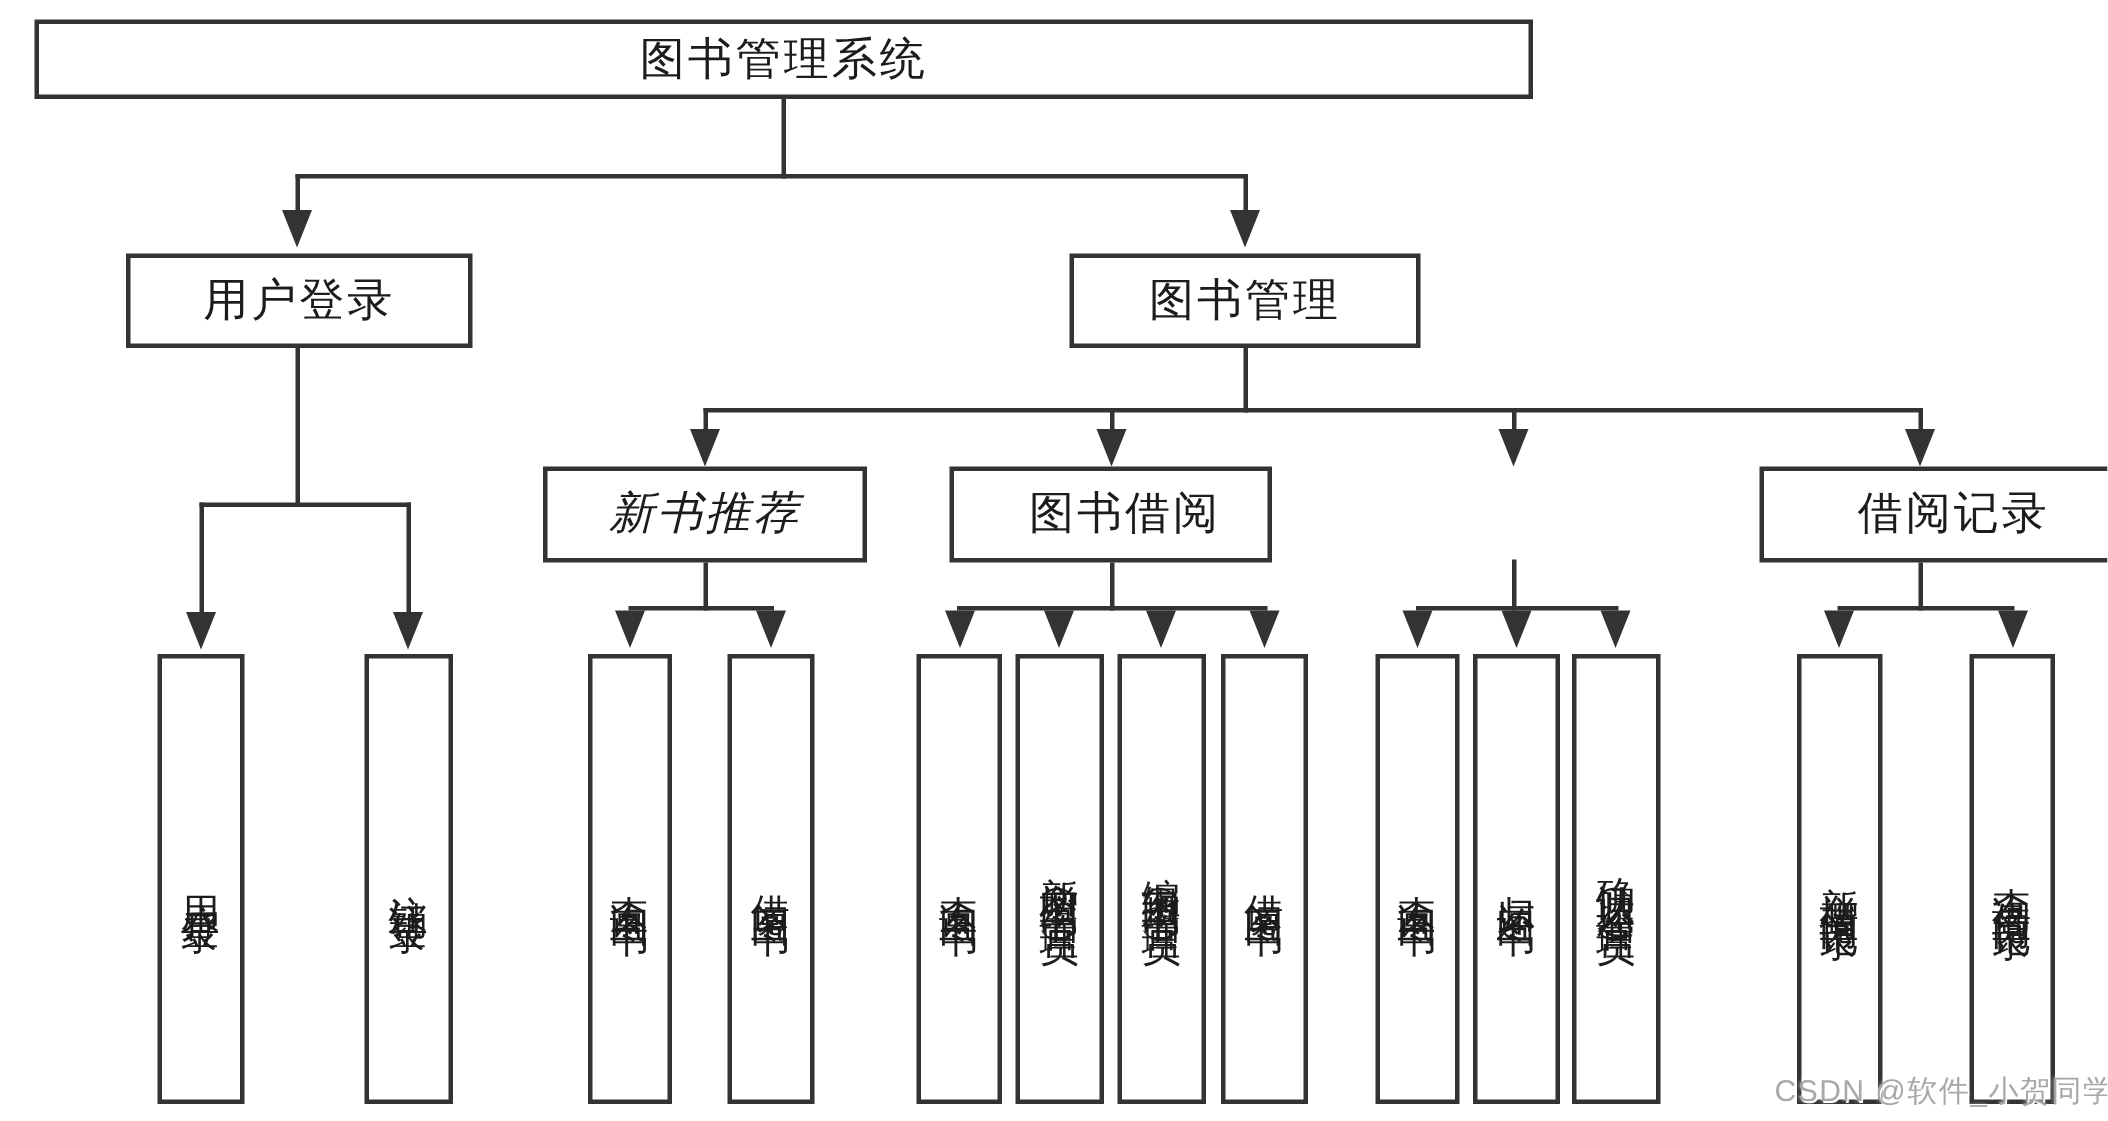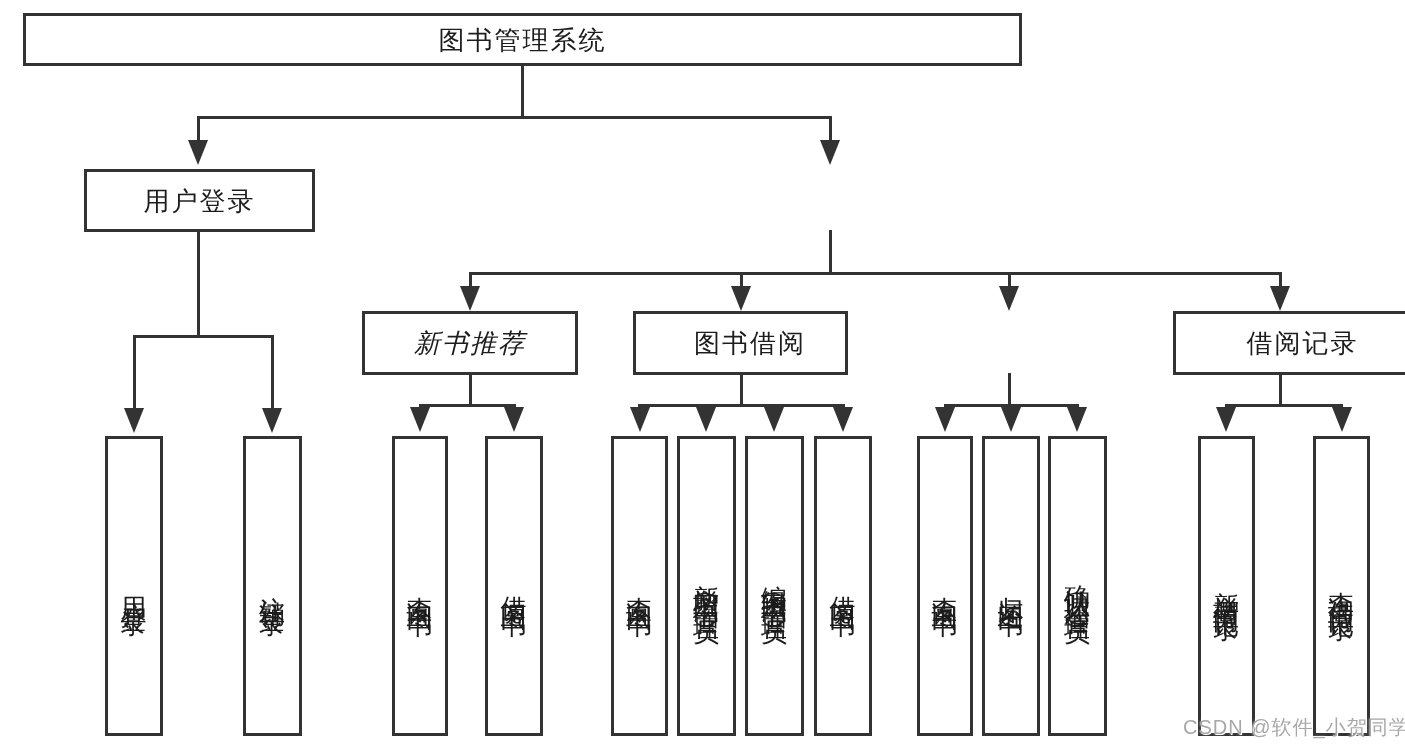--- a/index.html
+++ b/index.html
@@ -17,21 +17,21 @@
     box-sizing: border-box;
     border: 3px solid #333333;
     background: #ffffff;
     display: flex;
     align-items: center;
     justify-content: center;
     color: #1c1c1c;
     z-index: 1;
   }
   .box.h span {
-    font-size: 26px;
+    font-size: 30px;
     letter-spacing: 2px;
     white-space: nowrap;
     line-height: 1;
   }
   .box.v span {
     writing-mode: vertical-rl;
     text-orientation: mixed;
     font-size: 26px;
     letter-spacing: 5px;
     line-height: 1;
@@ -64,20 +64,23 @@
 <body>
 
 <div class="stage">
 
   <div class="box h" style="left:23px; top:13px; width:999px; height:53px;">
     <span>图书管理系统</span>
   </div>
 
   <div class="box h" style="left:84px; top:169px; width:231px; height:63px;">
     <span>用户登录</span>
+  </div>
+  <div class="box h" style="left:713px; top:169px; width:234px; height:63px;">
+    <span>图书管理</span>
   </div>
 
   <div class="box h" style="left:362px; top:311px; width:216px; height:64px;font-style:italic;">
     <span>新书推荐</span>
   </div>
   <div class="box h" style="left:633px; top:311px; width:215px; height:64px;padding-left:19px;">
     <span>图书借阅</span>
   </div>
   <div class="box h" style="left:1173px; top:311px; width:259px; height:64px;">
     <span>借阅记录</span>

